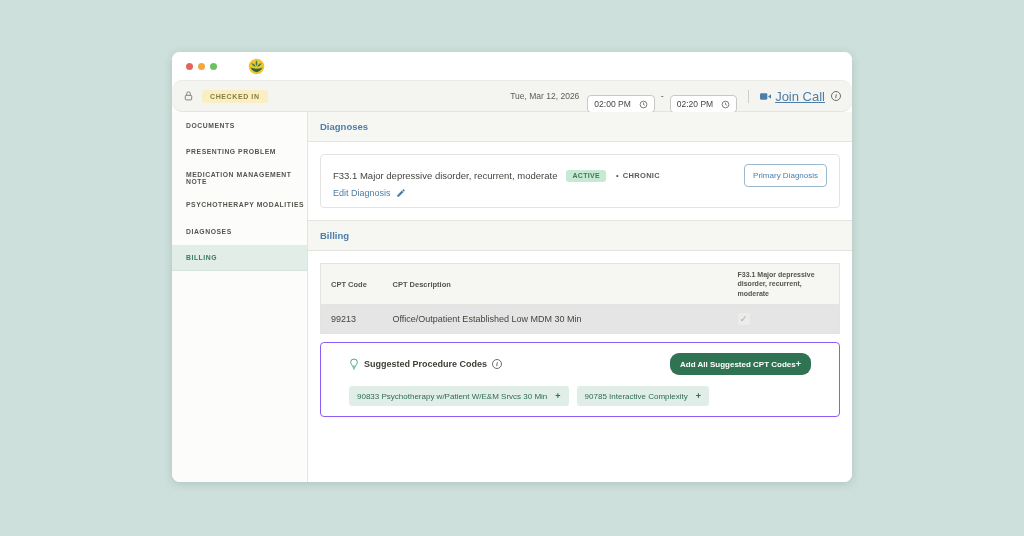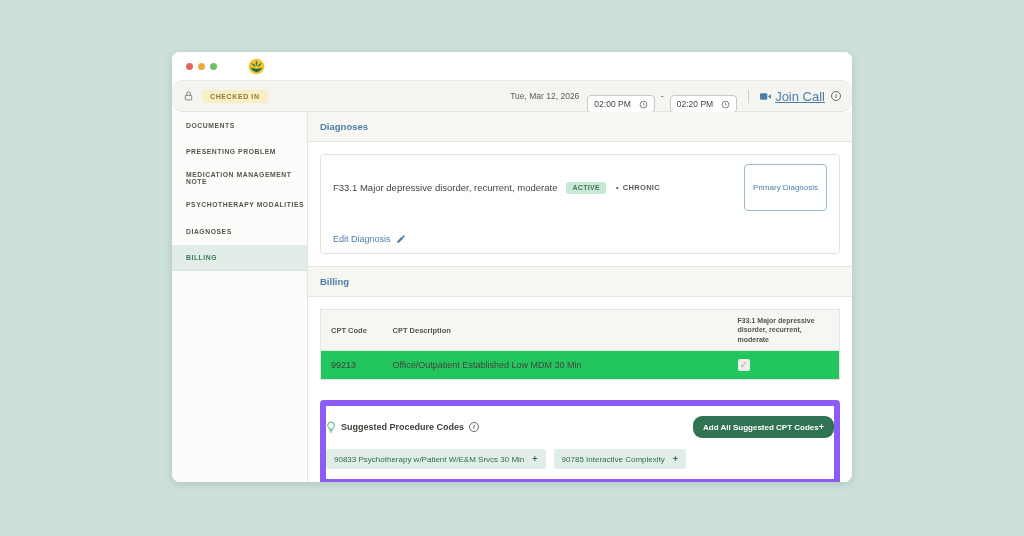--- a/index.html
+++ b/index.html
@@ -49,35 +49,35 @@
   .section-heading { font-size:10px; font-weight:bold; color:#3f3f3a; margin-bottom:10px; }
 
   .dx-card { border:1px solid #e3e3e0; border-radius:4px; padding:9px 12px; }
   .dx-row { display:flex; align-items:center; }
   .dx-name { font-size:9.5px; color:#45453f; }
   .badge-active { background:#c6e9d3; color:#50705f; font-size:7px; font-weight:bold;
     letter-spacing:.3px; padding:2.5px 6px; border-radius:3px; margin-left:9px; }
   .chronic { font-size:7.5px; font-weight:bold; color:#5a5a55; letter-spacing:.3px; margin-left:10px;
     display:flex; align-items:center; gap:4px; }
   .btn-primary-dx { margin-left:auto; background:#fff; border:1px solid #9bb9cf; border-radius:4px;
-    color:#4d7ea8; font-size:8px; padding:18px 8px; cursor:pointer; font-family:inherit; }
-  .edit-row { margin-top:23px; display:flex; align-items:center; gap:5px; cursor:pointer; }
+    color:#4d7ea8; font-size:8px; padding:6px 8px; cursor:pointer; font-family:inherit; }
+  .edit-row { margin-top:1px; display:flex; align-items:center; gap:5px; cursor:pointer; }
   .edit-row .lbl { font-size:9px; color:#4d7ea8; }
 
   .cpt-table { width:100%; border:1px solid #e3e3e0; border-collapse:collapse; }
   .cpt-table th { background:#f6f6f3; border-bottom:1px solid #e3e3e0; text-align:left;
     font-size:7.5px; font-weight:bold; color:#55554f; padding:6px 10px; }
   .cpt-table th.dx-col { width:112px; font-size:7px; line-height:1.35; font-weight:bold; }
   .cpt-table th.code-col { width:62px; }
-  .cpt-table td { font-size:9px; color:#45453f; padding:8px 10px; background:#22c55e; }
+  .cpt-table td { font-size:9px; color:#45453f; padding:8px 10px; background:#e5e5e5; }
   .checkbox { width:12px; height:12px; background:#ececea; border-radius:2px;
     display:flex; align-items:center; justify-content:center; cursor:pointer; }
   .checkbox .mark { color:#b9b9b5; font-size:9px; font-weight:bold; line-height:1; }
 
-  .suggested-card { margin-top:20px; border:6px solid #8b5cf6; border-radius:4px; padding:10px 0; }
+  .suggested-card { margin-top:8px; border:1px solid #8b5cf6; border-radius:4px; padding:10px 28px; }
   .sug-head { display:flex; align-items:center; gap:5px; }
   .sug-title { font-size:9px; font-weight:bold; color:#3f3f3a; }
   .btn-addall { margin-left:auto; background:#2f7352; border:none; border-radius:9px; color:#fff;
     font-size:8px; font-weight:bold; padding:6px 10px; cursor:pointer; display:flex; align-items:center;
     font-family:inherit; }
   .chips { margin-top:11px; display:flex; gap:8px; }
   .chip { background:#e1eee7; color:#2f6b52; font-size:8px; padding:5px 8px; border-radius:3px;
     display:flex; align-items:flex-end; gap:8px; cursor:pointer; }
   .chip .plus, .btn-addall .plus { font-size:9px; font-weight:bold; }
 

